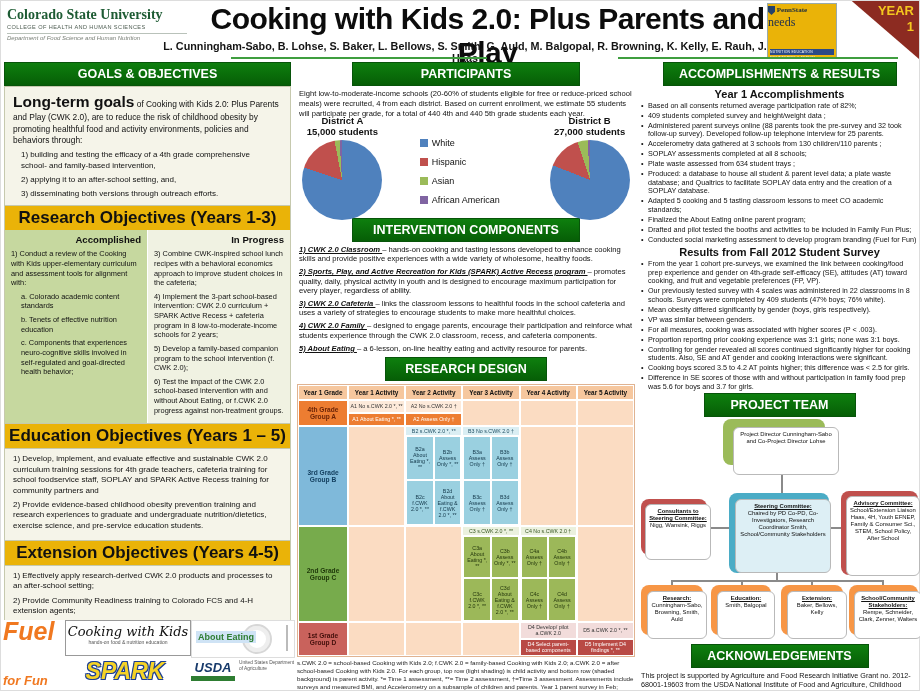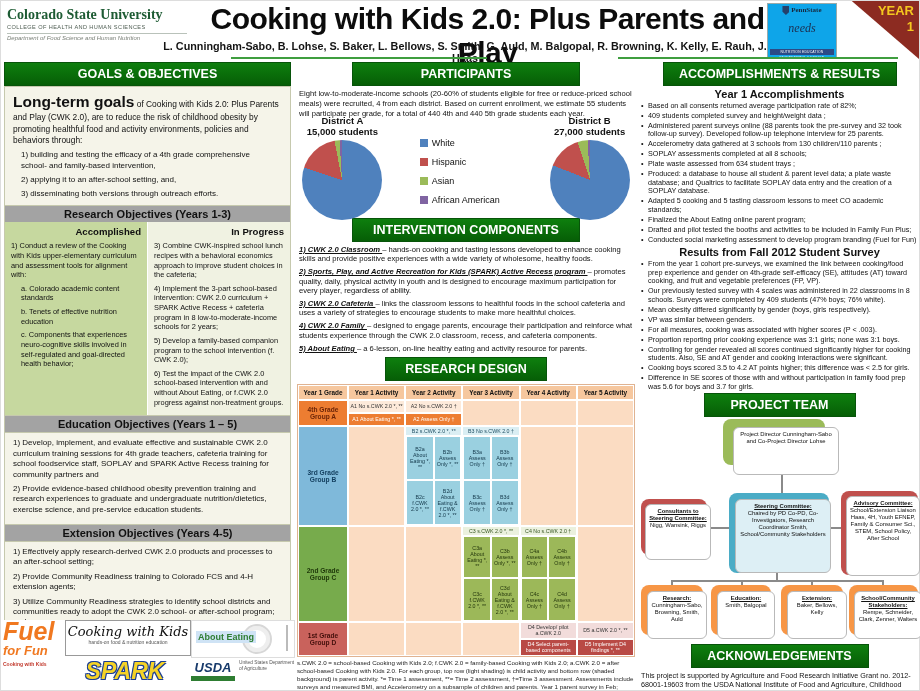--- a/index.html
+++ b/index.html
@@ -11,38 +11,38 @@
   .header{position:absolute;top:0;left:0;right:0;height:58px;background:#fff;}
   .csu{position:absolute;left:6px;top:7px;width:180px;line-height:1.05;}
   .csu-name{font-family:"Liberation Serif",serif;font-weight:bold;font-size:14px;color:#1e5c34;}
   .csu-college{font-size:5.6px;color:#4e5d52;letter-spacing:.4px;margin-top:2px;}
   .csu-dept{font-size:6px;color:#7a8078;font-style:italic;margin-top:2px;border-top:1px solid #b9c2ba;padding-top:1px;}
   .title{position:absolute;left:185px;right:130px;top:1px;text-align:center;
          font-size:30px;font-weight:bold;letter-spacing:-.5px;color:#0c0c0c;}
   .authors{position:absolute;left:160px;right:150px;top:39px;text-align:center;
            font-size:10.8px;font-weight:bold;color:#141414;}
   .psu{position:absolute;right:82px;top:2px;width:68px;height:53px;border:1px solid #9aa;
-       background:#0ea5e9;text-align:center;overflow:hidden;}
+       background:#eab308;text-align:left;overflow:hidden;}
   .psu-top{font-family:"Liberation Serif",serif;font-size:7px;font-weight:bold;color:#17293f;margin-top:2px;}
   .psu-shield{display:inline-block;width:7px;height:9px;background:#24416b;
               clip-path:polygon(0 0,100% 0,100% 65%,50% 100%,0 65%);vertical-align:middle;}
-  .psu-needs{font-family:"Liberation Serif",serif;font-style:italic;font-size:12px;color:#1d2e4f;margin-top:6px;}
+  .psu-needs{font-family:"Liberation Serif",serif;font-size:12px;color:#1d2e4f;}
   .psu-bar{position:absolute;bottom:2px;left:2px;right:2px;height:6px;background:#2b4a86;
            color:#fff;font-size:3.4px;line-height:6px;letter-spacing:.2px;}
   .yeartri{position:absolute;right:0;top:0;width:82px;height:58px;background:#8c2b21;
            clip-path:polygon(18% 0,100% 0,100% 100%);}
   .yeartxt{position:absolute;right:5px;top:2px;color:#f4c71f;font-weight:bold;font-size:13px;text-align:right;line-height:1.2;}
   .hrule{position:absolute;height:2px;background:#3f9e3f;bottom:0;}
   .hrule.r1{left:230px;width:256px;}
   .hrule.r2{left:617px;width:280px;}
 
   
   .gbar{background:linear-gradient(#0e7f0e,#065e06);color:#fff;font-weight:bold;text-align:center;
         font-size:12.5px;padding:4px 0;border:1px solid #07540a;}
-  .subhdr{background:#a3a3a3;text-align:center;font-weight:bold;font-size:11px;padding:2px 0;
+  .subhdr{background:#eab308;text-align:center;font-weight:bold;font-size:17px;padding:2px 0;
           border-left:1px solid #c6c9ae;border-right:1px solid #c6c9ae;}
   .li{display:flex;margin-bottom:2px;}
   .bu{width:7px;flex:0 0 7px;}
   .ind{margin-left:10px;}
   .lbl{font-weight:bold;font-style:italic;text-decoration:underline;}
 
   
   .col-left{position:absolute;left:3px;top:61px;width:287px;}
   .block{background:#f5f4e9;border:1px solid #c6c9ae;padding:5px 8px;font-size:8px;line-height:1.3;}
   .lt-lead{font-weight:bold;font-size:15.5px;}
@@ -51,21 +51,21 @@
   .twocol{display:flex;border:1px solid #c6c9ae;border-top:none;}
   .acc{background:#c6d89f;width:50%;padding:4px 6px;font-size:7.4px;line-height:1.3;}
   .prog{background:#f0f2e2;width:50%;padding:4px 6px;font-size:7.4px;line-height:1.3;border-left:1px solid #fff;}
   .coltitle{text-align:right;font-weight:bold;font-size:9.6px;margin-bottom:3px;}
   .obj-items .li{margin-bottom:4px;}
 
   
   .logos{position:absolute;left:0;bottom:0;width:294px;height:70px;background:#fff;}
   .fuel{position:absolute;left:2px;top:0;width:60px;height:70px;}
   .fuel-word{font-weight:bold;font-style:italic;font-size:25px;color:#f07820;line-height:.9;}
-  .fuel-sub{font-weight:bold;font-style:italic;font-size:13px;color:#f07820;}
+  .fuel-sub{font-weight:bold;font-style:italic;font-size:13px;color:#f07820;margin-top:30px;}
   .fuel-kids{font-size:5px;color:#c23b2e;font-weight:bold;margin-top:3px;}
   .cwkbox{position:absolute;left:64px;top:0;width:124px;height:34px;border:1px solid #999;background:#fff;text-align:center;}
   .cwk-script{font-family:"DejaVu Serif",serif;font-style:italic;font-size:13px;margin-top:3px;}
   .cwk-sub{font-size:5px;color:#555;}
   .about{position:absolute;left:190px;top:0;width:102px;height:36px;background:#fff;border:1px solid #ddd;}
   .about-name{position:absolute;left:4px;top:10px;font-size:9px;font-weight:bold;color:#2e7d32;background:#cfe3f5;padding:1px 2px;}
   .plate{position:absolute;right:22px;top:3px;width:26px;height:26px;border-radius:50%;background:#fff;
          border:2px solid #d7d7d7;box-shadow:inset 0 0 0 4px #eee;}
   .fork{position:absolute;right:6px;top:4px;width:2px;height:26px;background:#bbb;}
   .spark{position:absolute;left:64px;top:38px;width:120px;text-align:center;font-weight:bold;font-size:23px;

